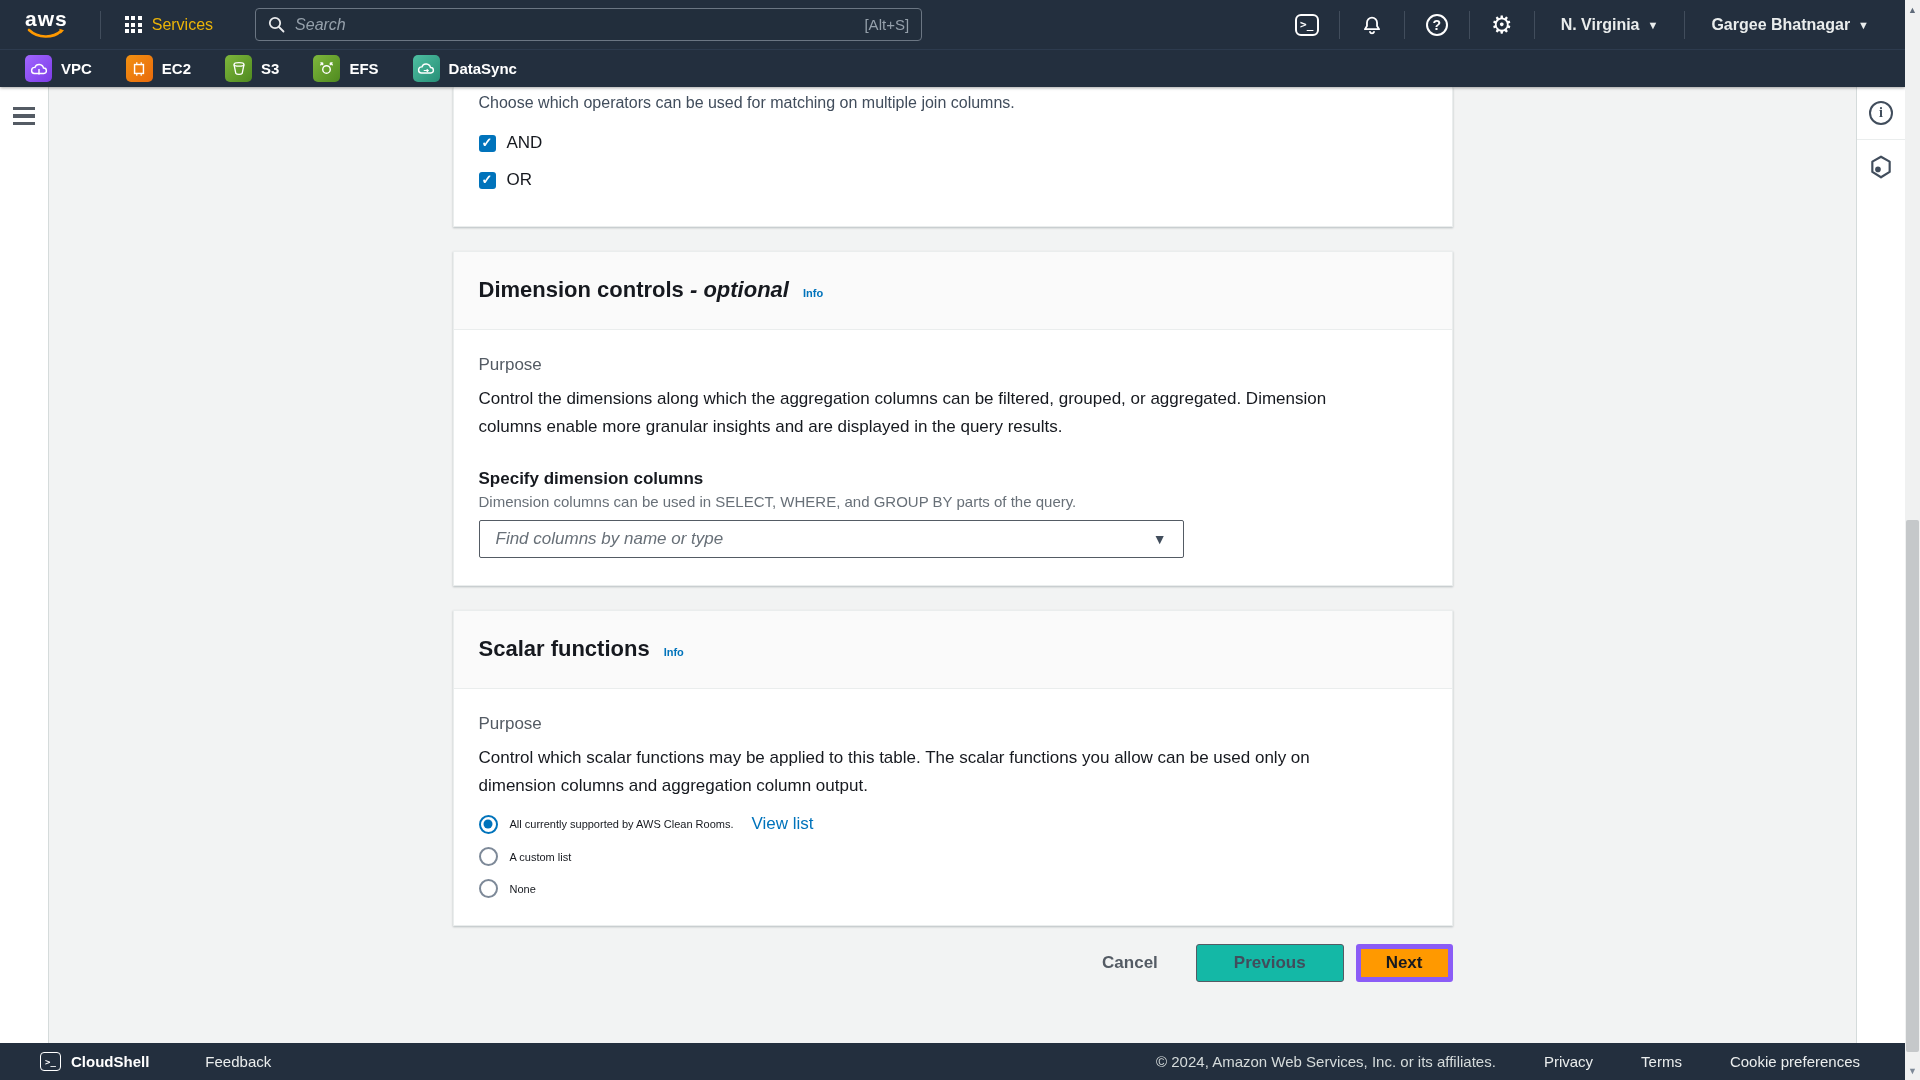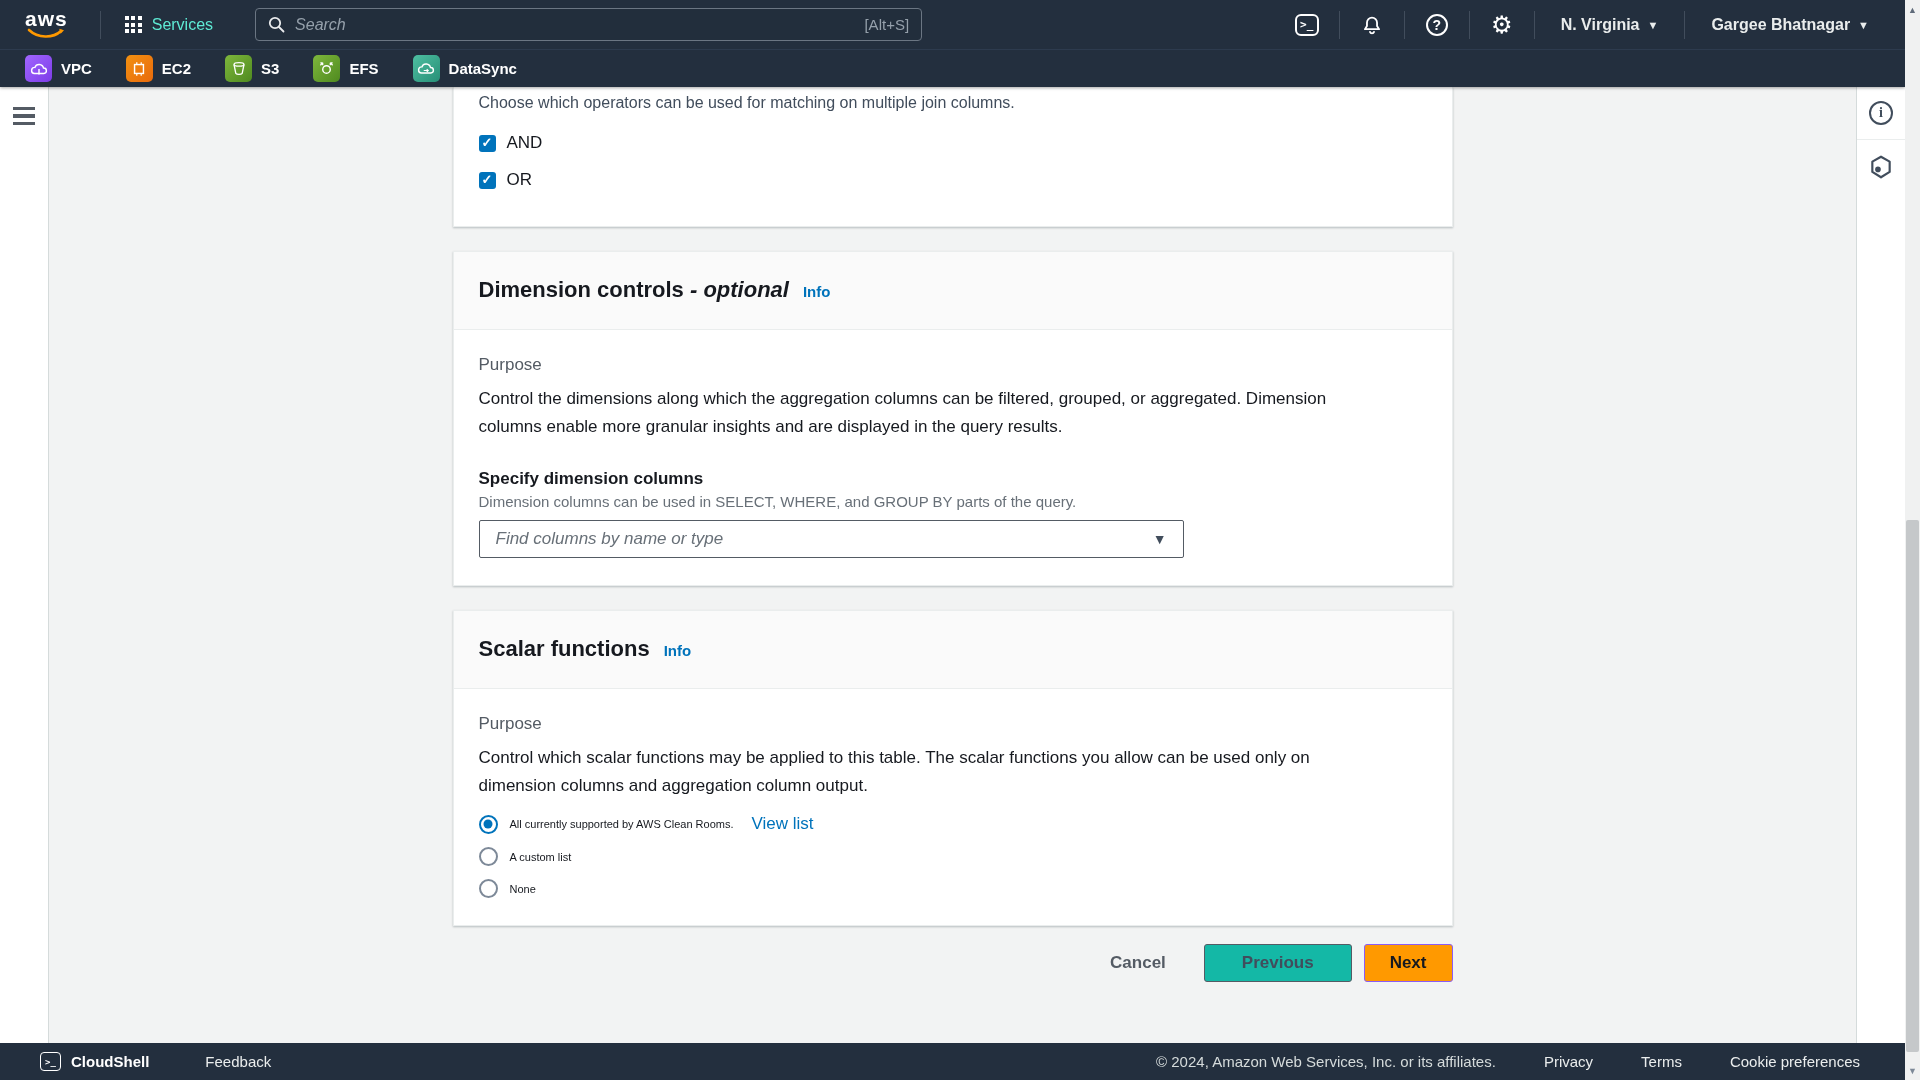--- a/index.html
+++ b/index.html
@@ -7,21 +7,21 @@
   body { font-family:"Liberation Sans", sans-serif; background:#f2f3f3; color:#16191f; }
 
   
   .topbar {
     height:49px; width:calc(100% - 15px); background:#232f3e;
     display:flex; align-items:center; padding:0 20px 0 25px; position:relative; z-index:10;
   }
   .aws-logo { display:flex; flex-direction:column; align-items:center; margin-right:22px; cursor:pointer; }
   .aws-logo .aws-text { color:#fff; font-weight:bold; font-size:21px; letter-spacing:1px; line-height:18px; }
   .nav-divider { width:1px; height:28px; background:#414d5c; margin:0 10px; }
-  .services-btn { display:flex; align-items:center; gap:10px; color:#5eead4; font-size:16px; padding:0 14px; height:49px; cursor:pointer; }
+  .services-btn { display:flex; align-items:center; gap:10px; color:#eab308; font-size:16px; padding:0 14px; height:49px; cursor:pointer; }
   .grid9 { display:grid; grid-template-columns:repeat(3,4px); grid-gap:2.5px; }
   .grid9 i { width:4px; height:4px; background:#fff; display:block; }
   .search-wrap {
     margin-left:28px; width:667px; height:33px; background:#222e3c; border:1px solid #6b7683;
     border-radius:4px; display:flex; align-items:center; padding:0 12px; gap:10px;
   }
   .search-wrap input {
     flex:1; background:transparent; border:none; outline:none; color:#e9ebed;
     font-size:16px; font-style:italic; font-family:"Liberation Sans", sans-serif;
   }
@@ -71,21 +71,21 @@
     width:1000px; margin:0 auto; background:#fff; border:1px solid #eaeded;
     box-shadow:0 1px 2px rgba(0,28,36,.25);
   }
   .card.clipped { border-top:none; }
   .card-header {
     background:#fafafa; border-bottom:1px solid #eaeded; padding:25px 25px 26px 25px;
     display:flex; align-items:baseline;
   }
   .card-title { font-size:22px; font-weight:bold; color:#16191f; }
   .card-title .optional { font-style:italic; }
-  .info-link { color:#0073bb; font-size:15px; font-weight:bold; margin-left:14px; text-decoration:none; cursor:pointer; }
+  .info-link { color:#0073bb; font-size:11px; font-weight:bold; margin-left:14px; text-decoration:none; cursor:pointer; }
   .card-body { padding:25px 32px 27px 25px; }
 
   .small-desc { font-size:16px; color:#414d5c; line-height:20px; }
   .purpose-heading { font-size:17px; color:#545b64; line-height:20px; }
   .purpose-text { margin-top:10px; font-size:17px; color:#16191f; line-height:28px; max-width:910px; }
   .field-label { margin-top:27px; font-size:17px; font-weight:bold; color:#16191f; line-height:21px; }
   .field-desc { margin-top:4px; font-size:15px; color:#687078; line-height:18px; }
   .question { margin-top:26px; font-size:17px; color:#16191f; line-height:21px; }
 
   .select-box {
@@ -109,21 +109,21 @@
   .radio.selected { border-color:#0073bb; }
   .radio.selected::after { content:""; position:absolute; left:50%; top:50%; transform:translate(-50%,-50%); width:9px; height:9px; border-radius:50%; background:#0073bb; }
   .radio-label { font-size:11px; color:#16191f; }
   .inline-link { color:#0073bb; text-decoration:none; font-size:17px; margin-left:6px; cursor:pointer; }
 
   .gap24 { height:24px; }
   .actions-row { width:1000px; margin:18px auto 0 auto; display:flex; align-items:center; justify-content:flex-end; }
   .btn { height:38px; border-radius:3px; font-size:17px; font-weight:bold; display:flex; align-items:center; justify-content:center; cursor:pointer; font-family:"Liberation Sans", sans-serif; }
   .btn-link { color:#545b64; background:transparent; border:none; padding:0 10px; }
   .btn-normal { background:#14b8a6; border:1px solid #545b64; color:#414d5c; padding:0 37px; margin-left:28px; }
-  .btn-primary { background:#ff9900; border:1px solid #8b5cf6; color:#16191f; padding:0 25px; margin-left:12px; }
+  .btn-primary { background:#ff9900; border:5px solid #8b5cf6; color:#16191f; padding:0 25px; margin-left:12px; }
 
   
   .footer {
     height:37px; width:calc(100% - 15px); background:#232f3e; display:flex; align-items:center;
     padding:0 45px 0 40px; color:#fff; font-size:15px; position:relative; z-index:10;
   }
   .footer-left { display:flex; align-items:center; gap:56px; }
   .footer-cloudshell { display:flex; align-items:center; gap:10px; font-weight:bold; cursor:pointer; }
   .term-icon.small { width:21px; height:19px; border-width:1.5px; font-size:9px; border-radius:4px; }
   .footer-link { cursor:pointer; color:#eaeded; }

